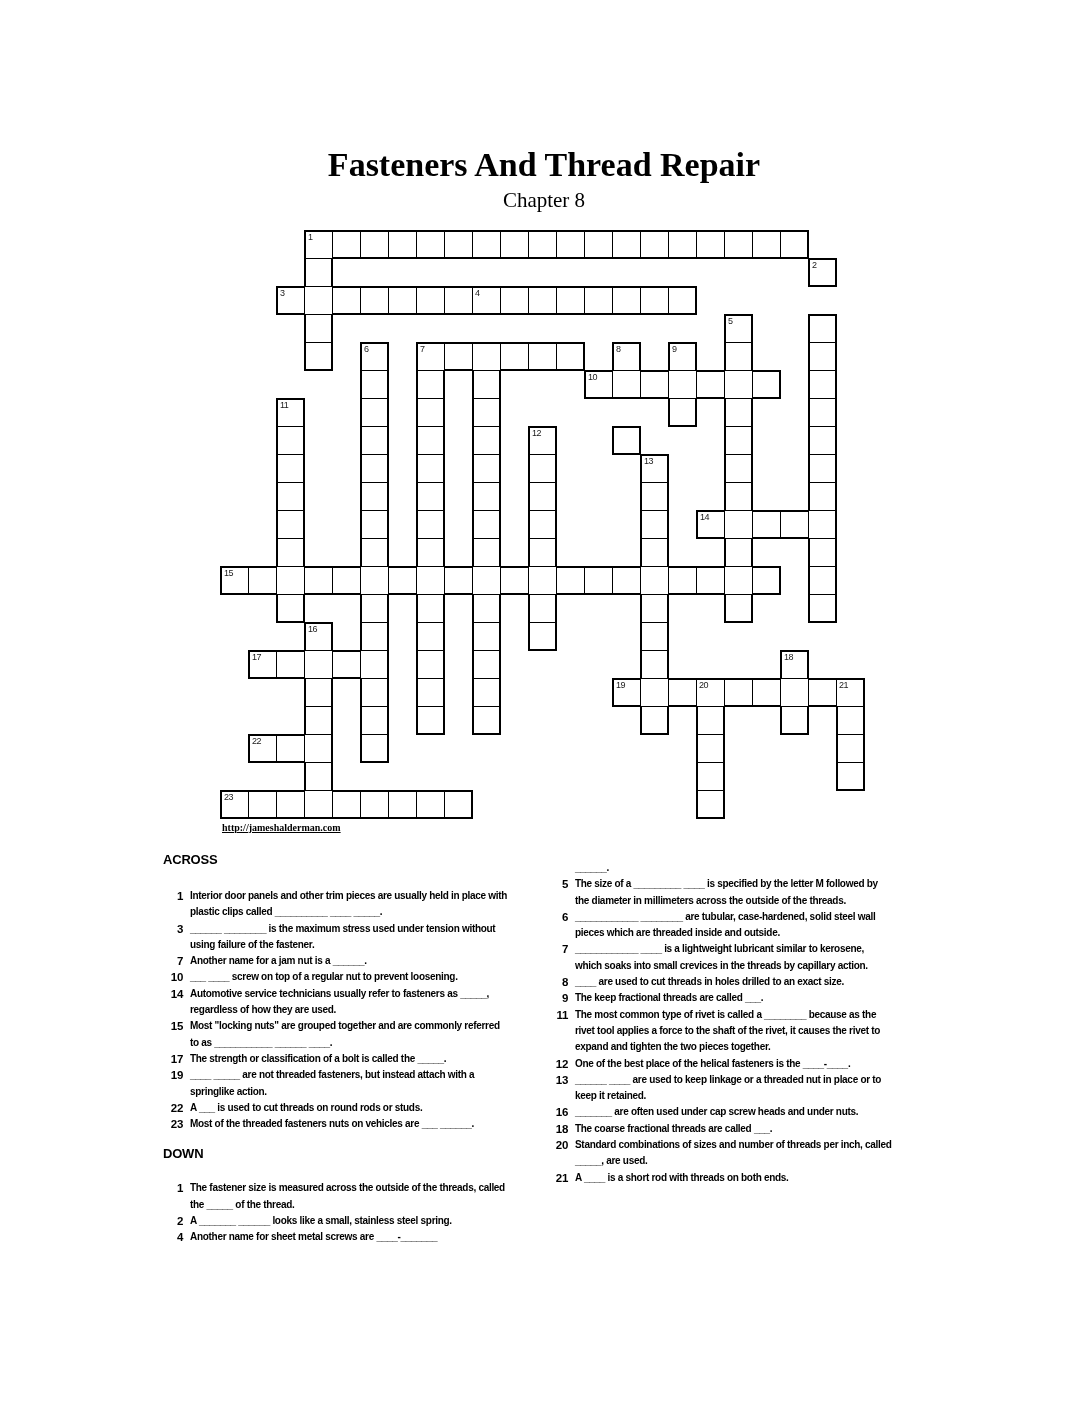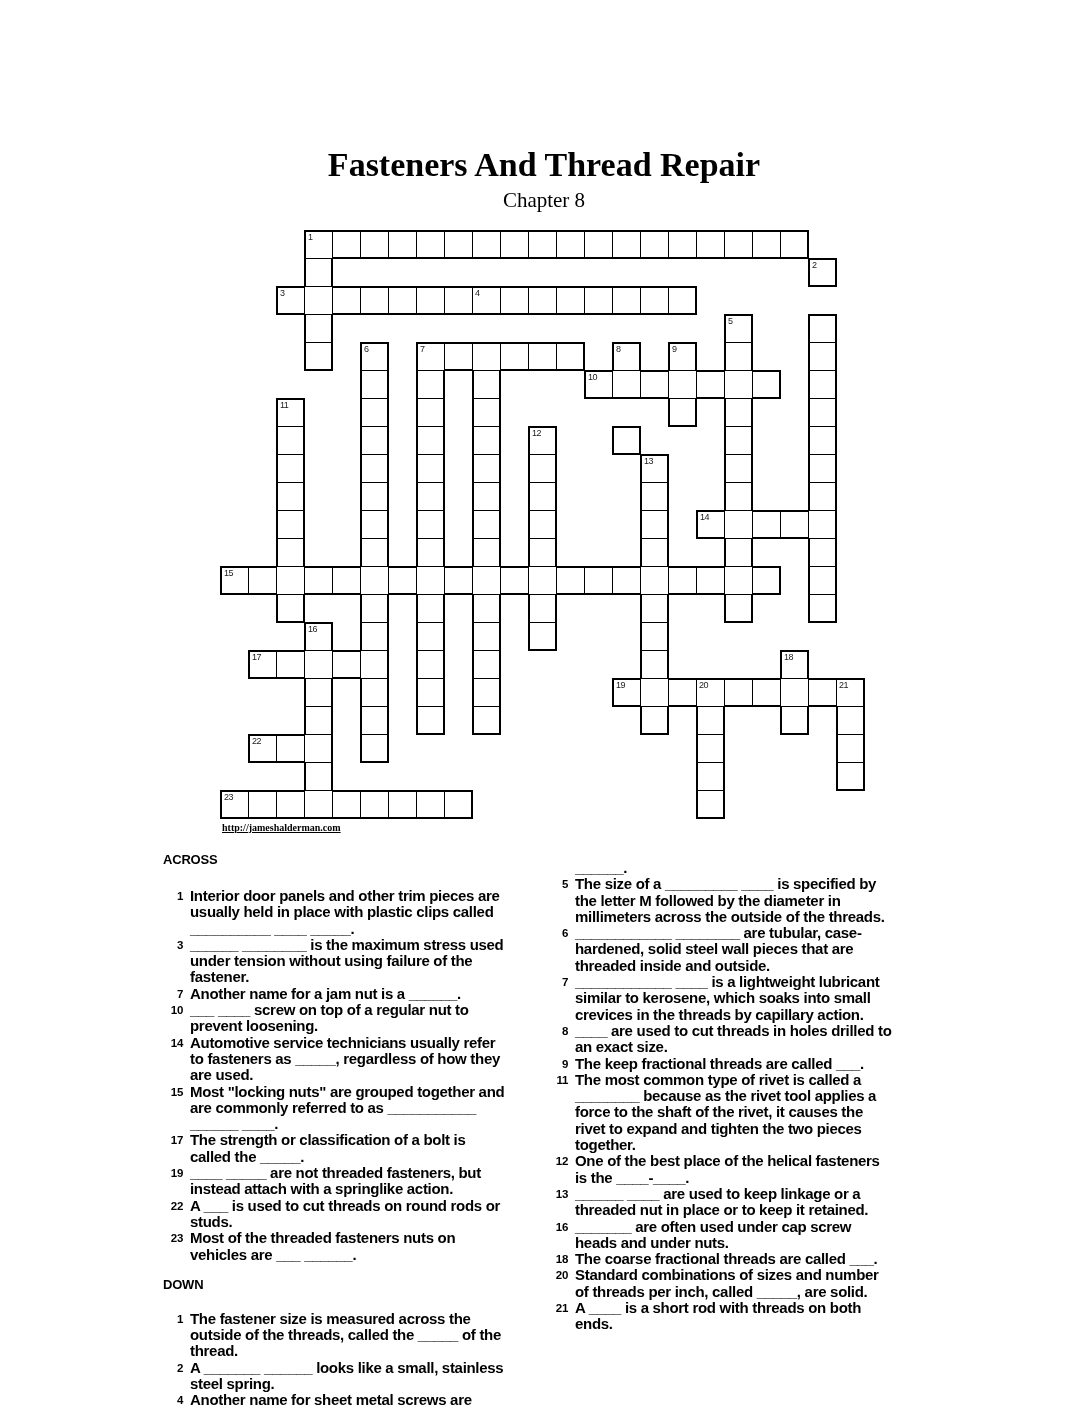--- a/index.html
+++ b/index.html
@@ -17,21 +17,21 @@
        font-size:10px;font-weight:bold;color:#000;text-decoration:underline;}
   .col{position:absolute;}
   .col-left{left:163px;top:852px;width:352px;}
   .col-right{left:548px;top:860px;width:352px;}
   .head{font-size:13px;font-weight:bold;line-height:16px;letter-spacing:-0.2px;}
   .head-across{margin-bottom:20px;}
   .head-down{margin-top:14px;margin-bottom:18px;}
   .clue{display:flex;align-items:flex-start;}
   .cnum{width:20px;min-width:20px;text-align:right;margin-right:7px;
         font-weight:bold;font-size:11.5px;line-height:16.3px;letter-spacing:-0.3px;}
-  .ctext{font-weight:bold;font-size:15px;line-height:16.3px;letter-spacing:-0.3px;width:318px;}
+  .ctext{font-weight:bold;font-size:10px;line-height:16.3px;letter-spacing:-0.3px;width:318px;}
 </style>
 </head>
 <body>
 
 <div class="title">Fasteners And Thread Repair</div>
 <div class="subtitle">Chapter 8</div>
 
 <div class="grid">
     <div class="cell" style="left: 84px; top: 0px; width: 29px; height: 29px; border-width: 2px 1px 1px 2px;">
       <span class="num">1</span>
@@ -344,21 +344,21 @@
     <div class="cnum"></div>
     <div class="ctext">______.</div>
   </div>
   <div id="down-list-2">
       <div class="clue">
         <div class="cnum">5</div>
         <div class="ctext">The size of a _________ ____ is specified by the letter M followed by the diameter in millimeters across the outside of the threads.</div>
       </div>
       <div class="clue">
         <div class="cnum">6</div>
-        <div class="ctext">____________ ________ are tubular, case-hardened, solid steel wall pieces that are threaded inside and outside.</div>
+        <div class="ctext">____________ ________ are tubular, case-hardened, solid steel wall pieces which are threaded inside and outside.</div>
       </div>
       <div class="clue">
         <div class="cnum">7</div>
         <div class="ctext">____________ ____ is a lightweight lubricant similar to kerosene, which soaks into small crevices in the threads by capillary action.</div>
       </div>
       <div class="clue">
         <div class="cnum">8</div>
         <div class="ctext">____ are used to cut threads in holes drilled to an exact size.</div>
       </div>
       <div class="clue">
@@ -380,20 +380,20 @@
       <div class="clue">
         <div class="cnum">16</div>
         <div class="ctext">_______ are often used under cap screw heads and under nuts.</div>
       </div>
       <div class="clue">
         <div class="cnum">18</div>
         <div class="ctext">The coarse fractional threads are called ___.</div>
       </div>
       <div class="clue">
         <div class="cnum">20</div>
-        <div class="ctext">Standard combinations of sizes and number of threads per inch, called _____, are solid.</div>
+        <div class="ctext">Standard combinations of sizes and number of threads per inch, called _____, are used.</div>
       </div>
       <div class="clue">
         <div class="cnum">21</div>
         <div class="ctext">A ____ is a short rod with threads on both ends.</div>
       </div>
     </div>
 </div>
 
 </body></html>

